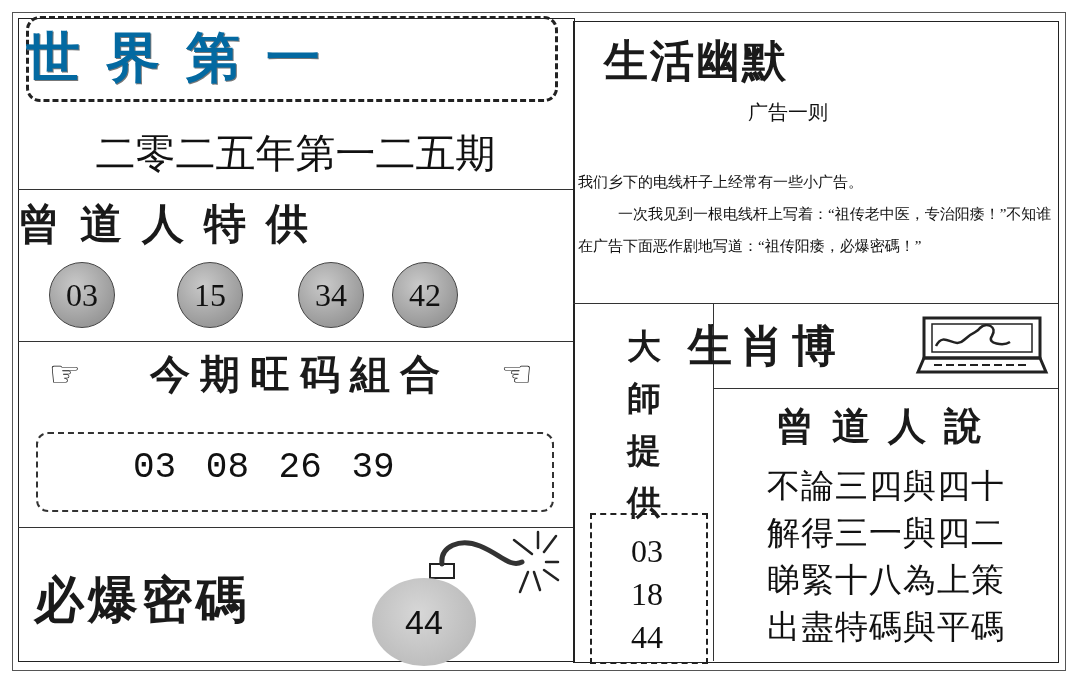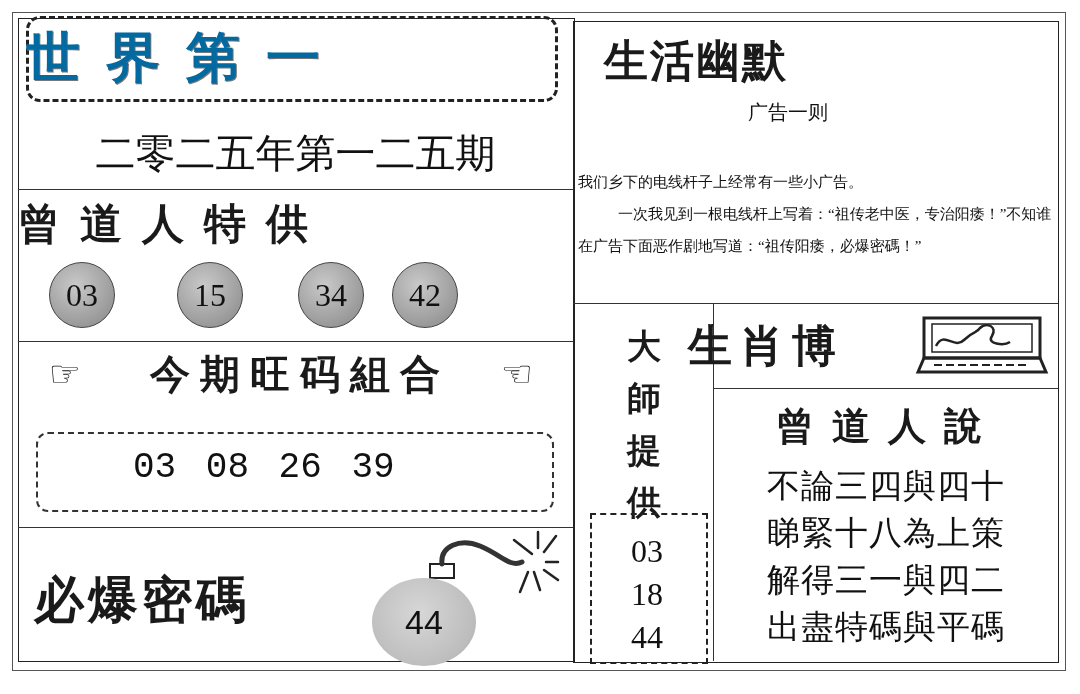--- a/index.html
+++ b/index.html
@@ -108,16 +108,16 @@
   <rect x="10" y="2" width="116" height="40" fill="none" stroke="#222" stroke-width="3"></rect>
   <rect x="18" y="8" width="100" height="28" fill="none" stroke="#222" stroke-width="1.5"></rect>
   <path d="M22 30 C 30 14, 40 34, 50 24 S 62 18, 66 12 C 72 6, 84 10, 78 20 C 72 28, 90 30, 96 26" fill="none" stroke="#222" stroke-width="2.5"></path>
   <path d="M4 56 L10 42 L126 42 L132 56 Z" fill="none" stroke="#222" stroke-width="3"></path>
   <line x1="20" y1="49" x2="116" y2="49" stroke="#222" stroke-width="2" stroke-dasharray="8 4"></line>
 </svg>
 
 <div class="abs brush say-title">曾道人說</div>
 <div class="abs poem">
   <div>不論三四與四十</div>
+  <div>解得三一與四二</div>
   <div>睇緊十八為上策</div>
-  <div>解得三一與四二</div>
   <div>出盡特碼與平碼</div>
 </div>
 
 </body></html>

